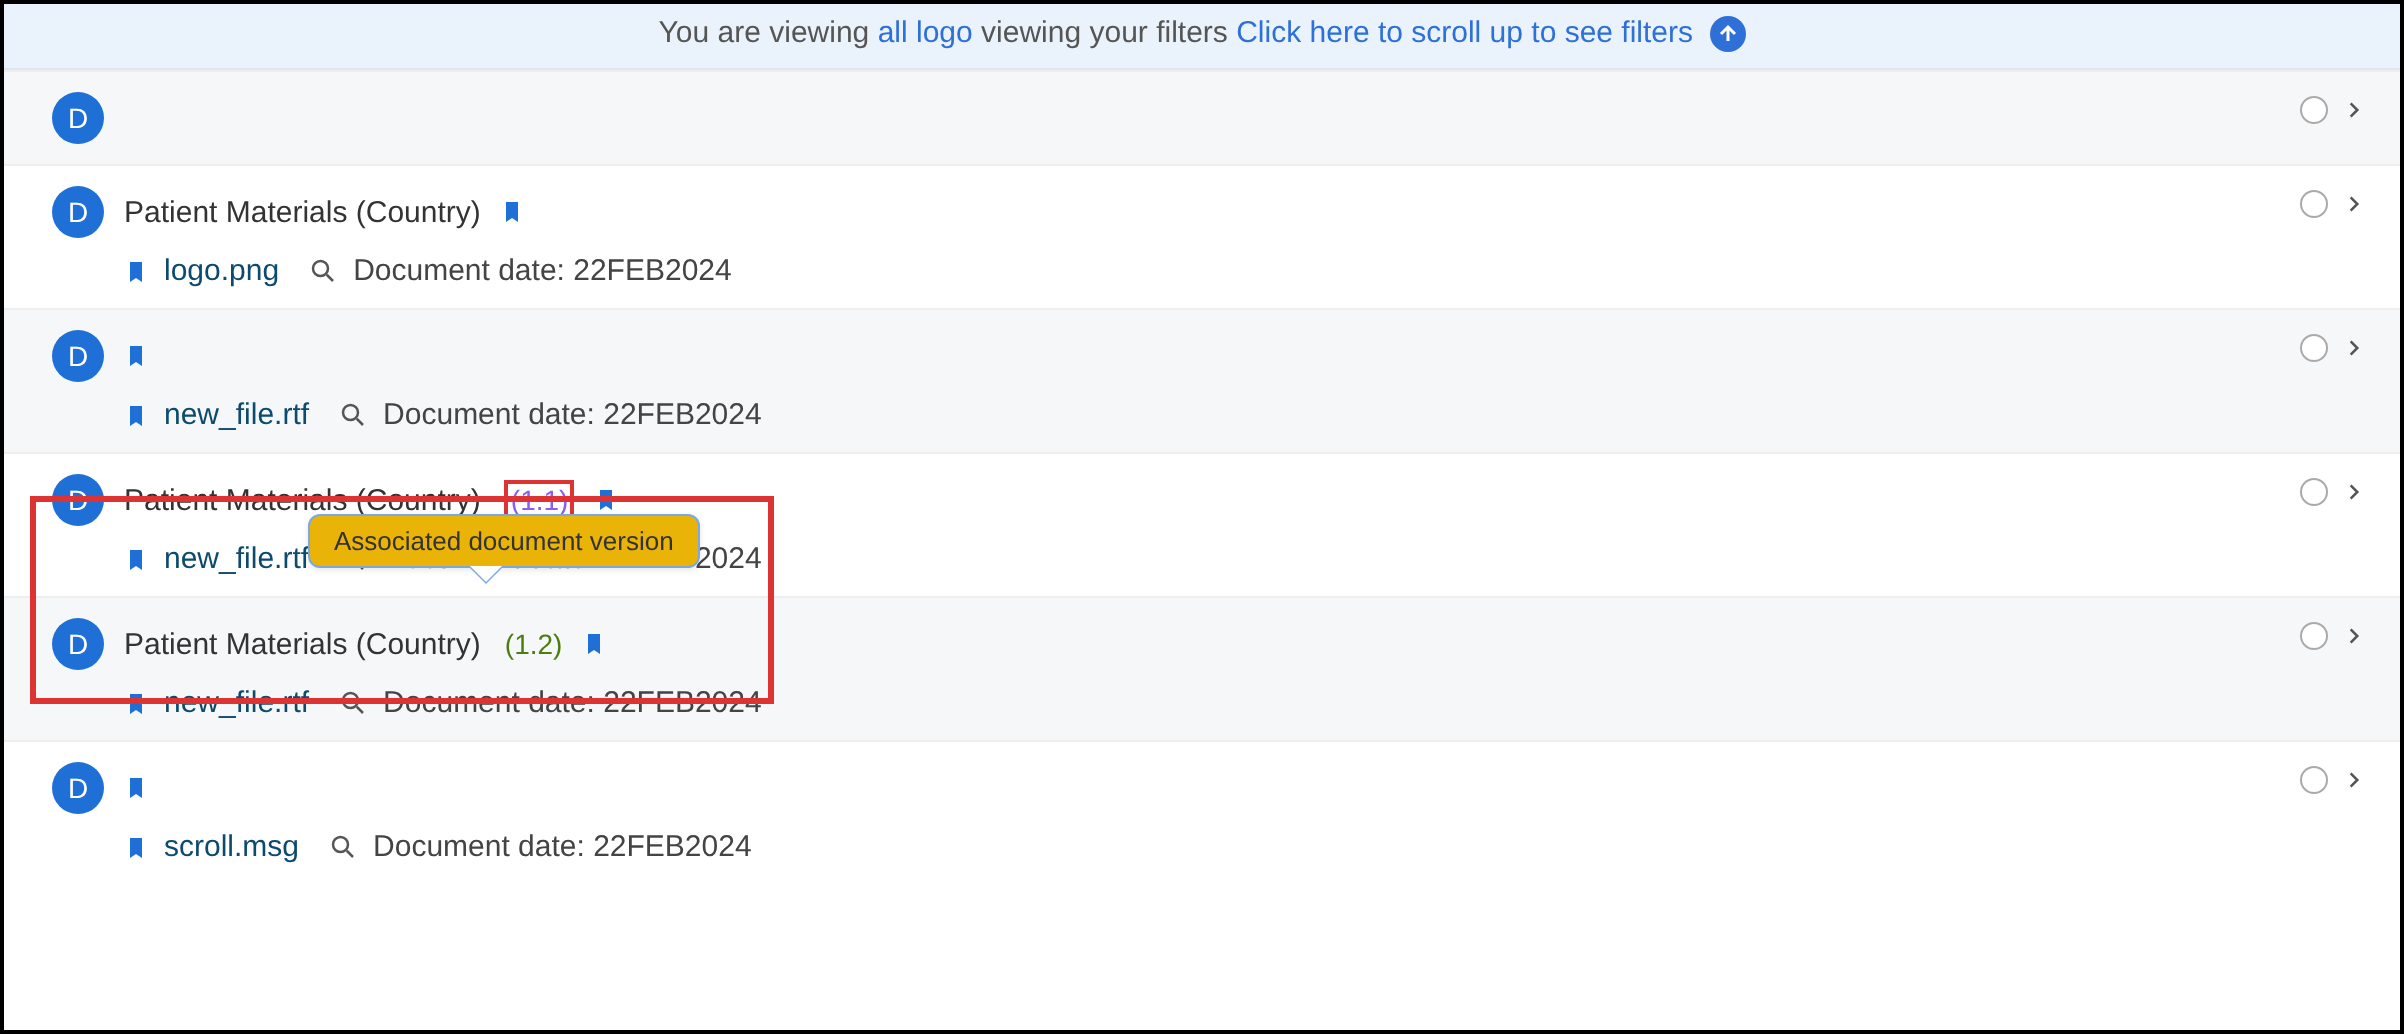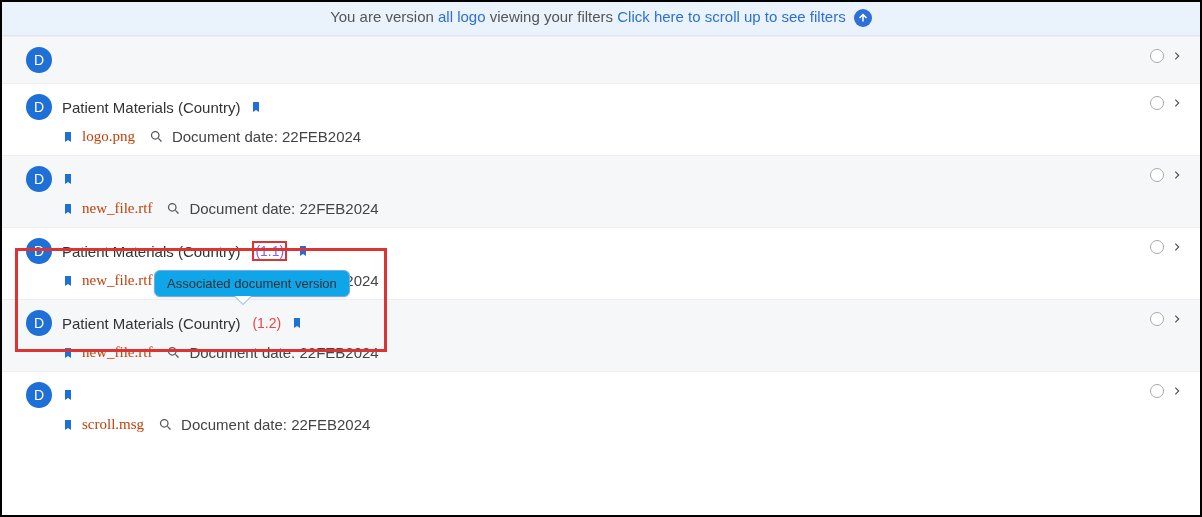--- a/index.html
+++ b/index.html
@@ -60,21 +60,21 @@
     justify-content: center;
     font-size: 14px;
     font-weight: 500;
     flex: 0 0 26px;
   }
   .title {
     font-size: 15px;
     color: #333;
   }
   .version {
-    color: #ef4444;
+    color: #4d7c0f;
     font-size: 14px;
     margin-left: 2px;
   }
   .version.boxed {
     border: 2px solid #d33;
     padding: 0 1px;
     color: #8b5cf6;
   }
   .bookmark-icon {
     color: #1e6fd6;
@@ -84,23 +84,22 @@
   .bookmark-icon svg { width: 12px; height: 14px; }
   .detail-line {
     margin-left: 36px;
     margin-top: 8px;
     display: flex;
     align-items: center;
     gap: 8px;
     font-size: 15px;
   }
   .filelink {
-    color: #c2410c;
+    color: #0c4a6e;
     cursor: pointer;
-    font-family: Liberation Serif, serif;
   }
   .mag-icon {
     color: #555;
     display: inline-flex;
     align-items: center;
     margin-left: 6px;
   }
   .mag-icon svg { width: 15px; height: 15px; }
   .docdate { color: #444; }
 
@@ -133,29 +132,28 @@
     width: 372px;
     top: 246px;
     height: 104px;
     pointer-events: none;
     z-index: 5;
   }
   .tooltip {
     position: absolute;
     left: 152px;
     top: 255px;
-    background: #0ea5e9;
+    background: #eab308;
     border: 1px solid #7aa9e2;
     border-radius: 6px;
     padding: 5px 12px;
     font-size: 13px;
     color: #333;
     box-shadow: 0 1px 3px rgba(0,0,0,0.1);
     z-index: 6;
-    margin-top: 13px;
   }
   .tooltip::after {
     content: "";
     position: absolute;
     bottom: -8px;
     left: 80px;
     border: 8px solid transparent;
     border-top-color: #fff;
     border-bottom: none;
   }
@@ -169,21 +167,21 @@
     border-bottom: none;
   }
   .container { position: relative; }
 </style>
 </head>
 <body>
 
 <div class="container">
 
   <div class="banner">
-    <span>You are version </span><span class="link">all logo</span><span> viewing your filters </span><span class="link">Click here to scroll up to see filters</span>
+    <span>You are viewing </span><span class="link">all logo</span><span> viewing your filters </span><span class="link">Click here to scroll up to see filters</span>
     <span class="arrow-circle">
       <svg viewBox="0 0 24 24" fill="none" stroke="currentColor" stroke-width="3">
           <path d="M12 19V5M5 12l7-7 7 7"></path>
         </svg>
     </span>
   </div>
 
   <div class="list" id="list">
       <div class="row alt">
         <div class="row-head">

